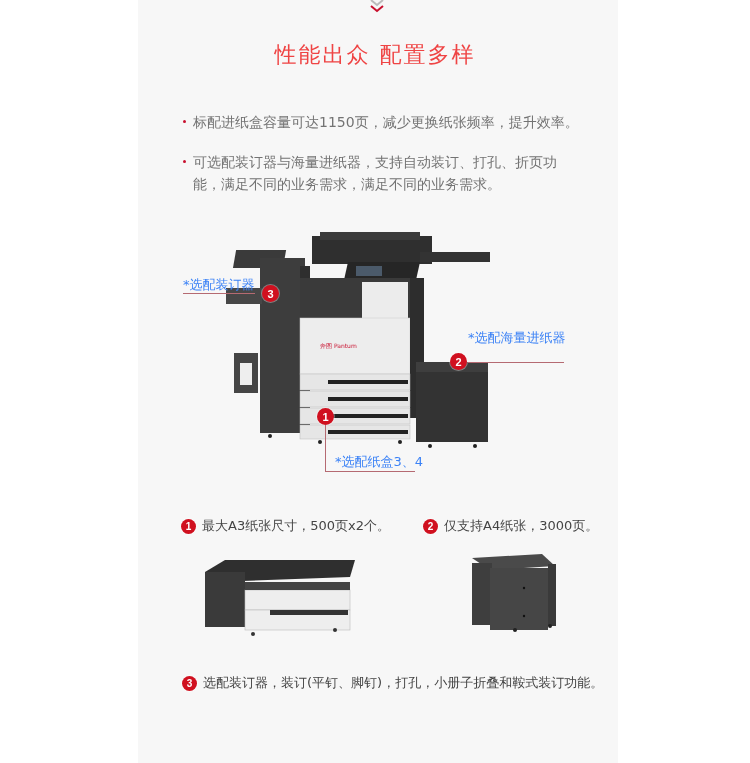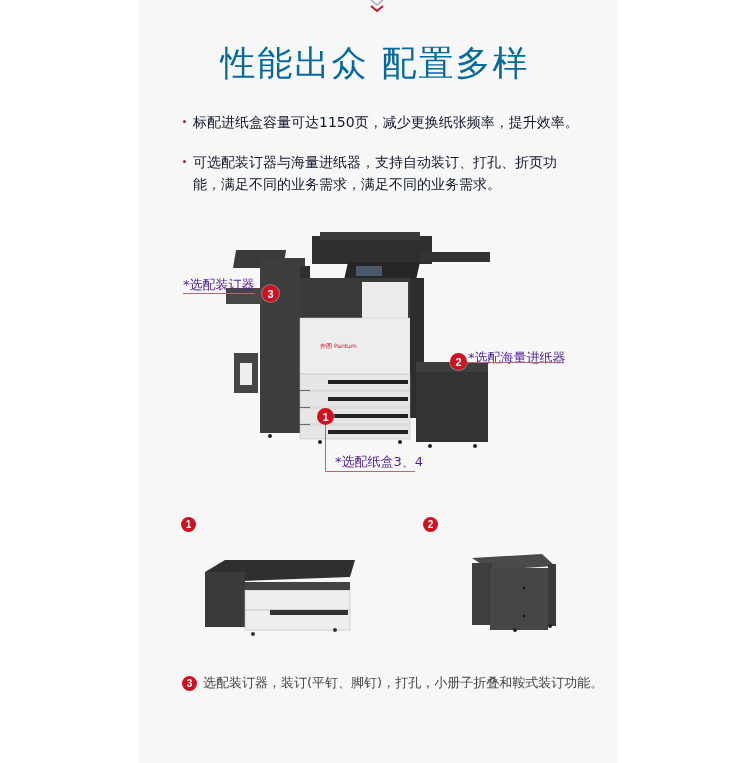--- a/index.html
+++ b/index.html
@@ -8,39 +8,39 @@
 
     .panel {
       position: absolute; left: 138px; top: 0; width: 480px; height: 763px;
       background: #f7f7f7;
     }
 
     .chevron { position: absolute; left: 369px; top: 0; width: 16px; height: 14px; }
 
     .title {
       position: absolute; left: 0; right: 0; top: 40px; text-align: center;
-      color: #0369a1; font-size: 35px; letter-spacing: 2px; font-weight: normal;
+      color: #ef4444; font-size: 22px; letter-spacing: 2px; font-weight: normal;
       font-family: "DejaVu Sans", sans-serif;
     }
 
     .bullet {
       position: absolute; left: 183px; width: 410px;
-      color: #0f172a; font-size: 14px; line-height: 22px;
+      color: #737373; font-size: 14px; line-height: 22px;
     }
     .bullet .dot {
       position: absolute; left: 0; top: 9px; width: 3px; height: 3px;
       background: #c8102e; border-radius: 50%;
     }
     .bullet .txt { display: block; padding-left: 10px; }
 
     
     .printer { position: absolute; left: 220px; top: 228px; width: 280px; height: 230px; }
 
     .callout-label {
-      position: absolute; color: #4c1d95; font-size: 13px; white-space: nowrap;
+      position: absolute; color: #3b82f6; font-size: 13px; white-space: nowrap;
     }
     .callout-line { position: absolute; background: #b56a72; }
     .num-badge {
       position: absolute; width: 17px; height: 17px; border-radius: 50%;
       background: #d0101f; color: #fff; font-size: 11px; font-weight: bold;
       display: flex; align-items: center; justify-content: center;
       font-family: "Liberation Sans", sans-serif;
       box-shadow: 0 0 0 1px rgba(255,255,255,0.35);
     }
 
@@ -115,33 +115,35 @@
   <circle cx="210" cy="218" r="2" fill="#222"></circle>
   <circle cx="255" cy="218" r="2" fill="#222"></circle>
   <circle cx="50" cy="208" r="2" fill="#222"></circle>
 </svg>
 
 <span class="callout-label" style="left:183px; top:276px;">*选配装订器</span>
 <div class="callout-line" style="left:183px; top:293px; width:72px; height:1px;"></div>
 <div class="num-badge" style="left:262px; top:285px;">3</div>
 
 <div class="num-badge" style="left:450px; top:353px;">2</div>
-<span class="callout-label" style="left:468px; top:349px;text-align:center;">*选配海量进纸器</span>
+<span class="callout-label" style="left:468px; top:329px;text-align:center;">*选配海量进纸器</span>
 <div class="callout-line" style="left:468px; top:362px; width:96px; height:1px;"></div>
 
 <div class="num-badge" style="left:317px; top:408px;">1</div>
 <div class="callout-line" style="left:325px; top:425px; width:1px; height:47px;"></div>
 <div class="callout-line" style="left:325px; top:471px; width:90px; height:1px;"></div>
 <span class="callout-label" style="left:335px; top:453px;text-align:right;">*选配纸盒3、4</span>
 
 <div class="feature" style="left:181px; top:517px;">
   <span class="num-badge">1</span>
+  <span>最大A3纸张尺寸，500页x2个。</span>
 </div>
 <div class="feature" style="left:423px; top:517px;">
   <span class="num-badge">2</span>
+  <span>仅支持A4纸张，3000页。</span>
 </div>
 
 <svg class="tray-img" viewBox="0 0 165 85">
   <polygon points="10,20 30,8 160,8 155,25 20,30" fill="#2f2f2f"></polygon>
   <rect x="10" y="20" width="40" height="55" fill="#3a3a3a"></rect>
   <rect x="50" y="38" width="105" height="20" fill="#eeeeee" stroke="#bbb" stroke-width="0.6"></rect>
   <rect x="50" y="58" width="105" height="20" fill="#eeeeee" stroke="#bbb" stroke-width="0.6"></rect>
   <rect x="75" y="58" width="78" height="5" fill="#333"></rect>
   <rect x="50" y="30" width="105" height="8" fill="#444"></rect>
   <circle cx="58" cy="82" r="2" fill="#333"></circle>

